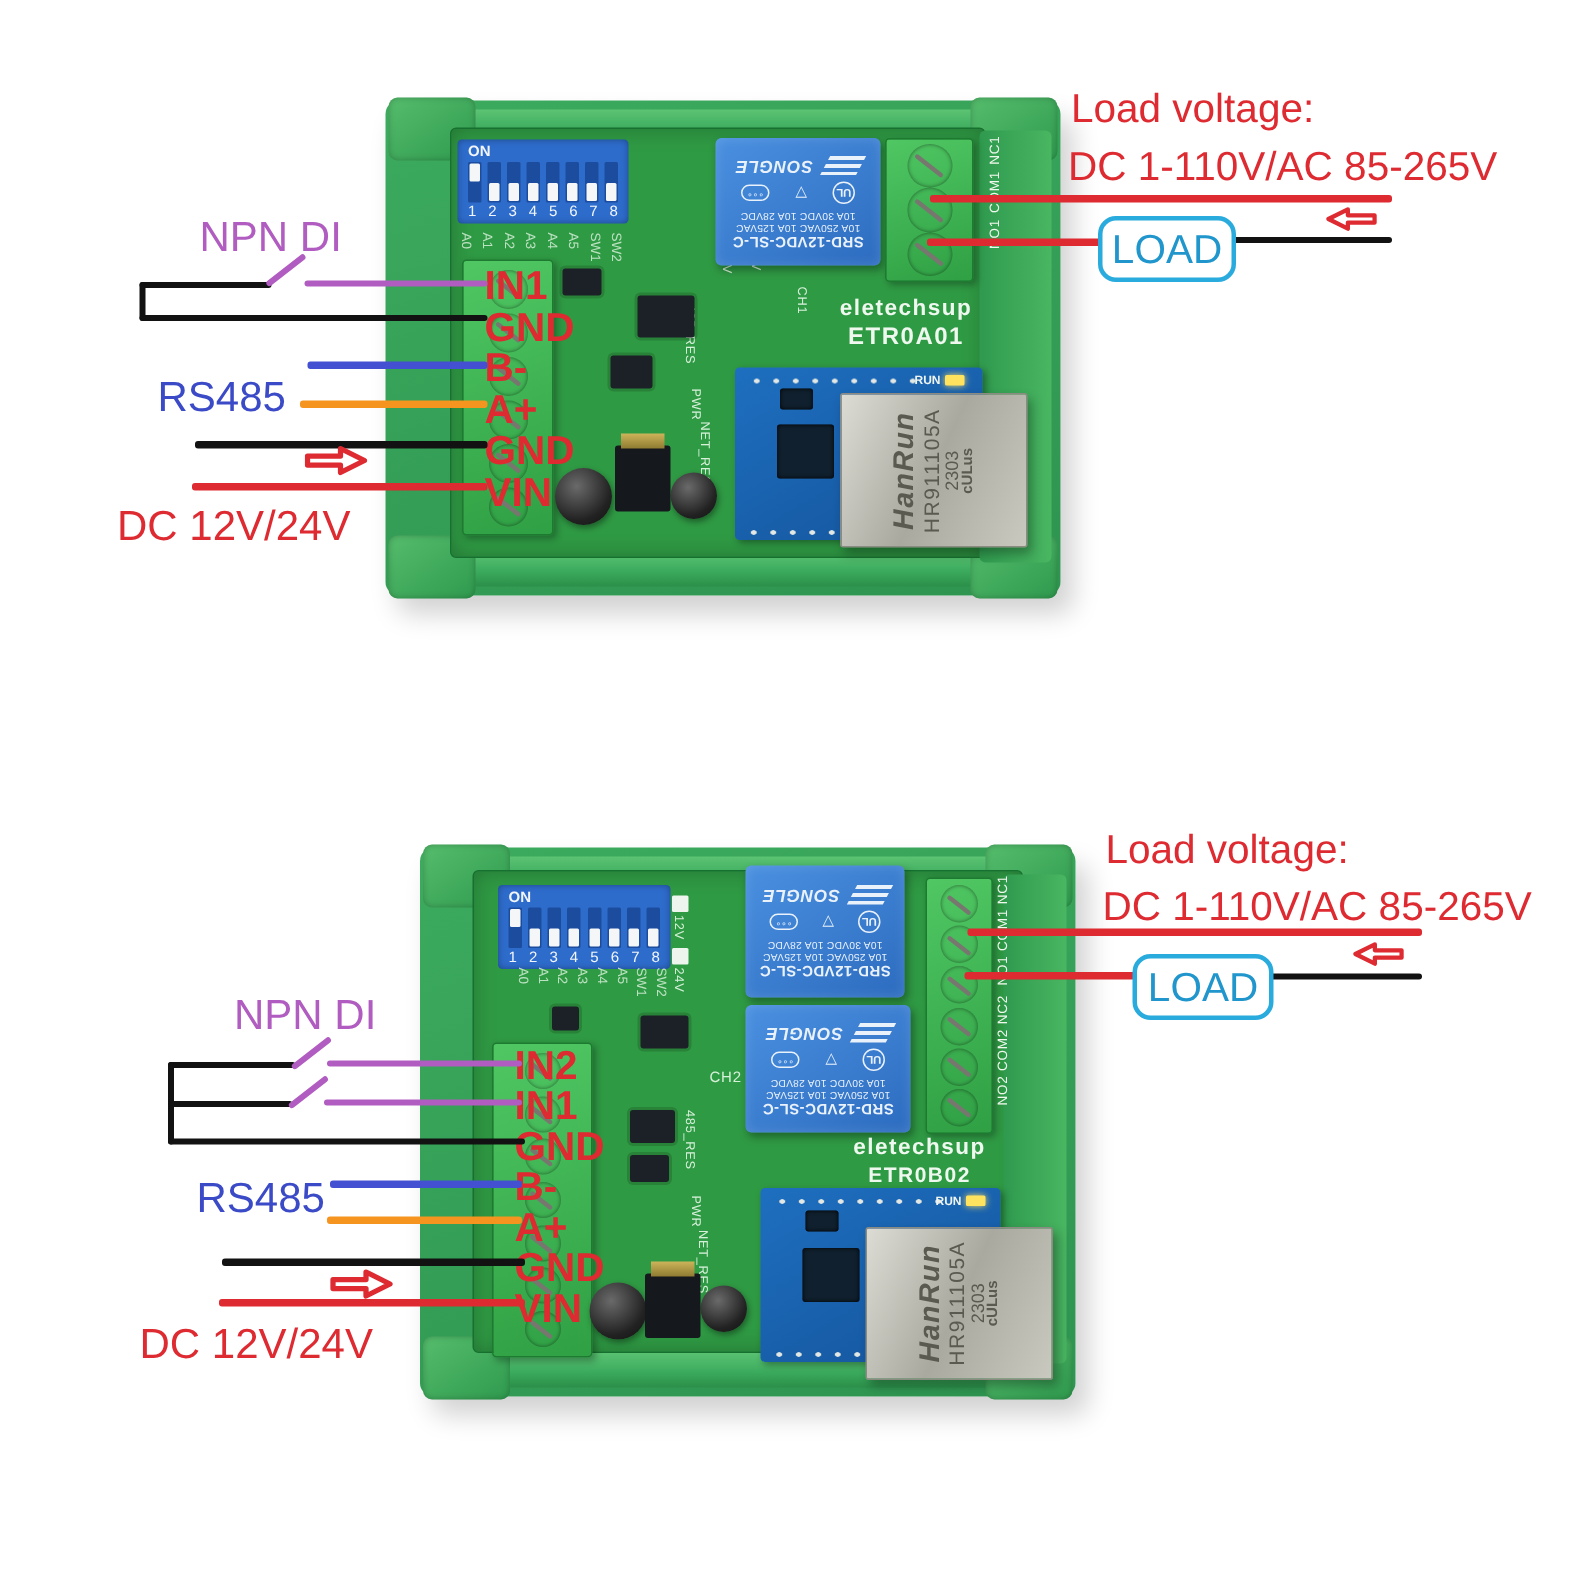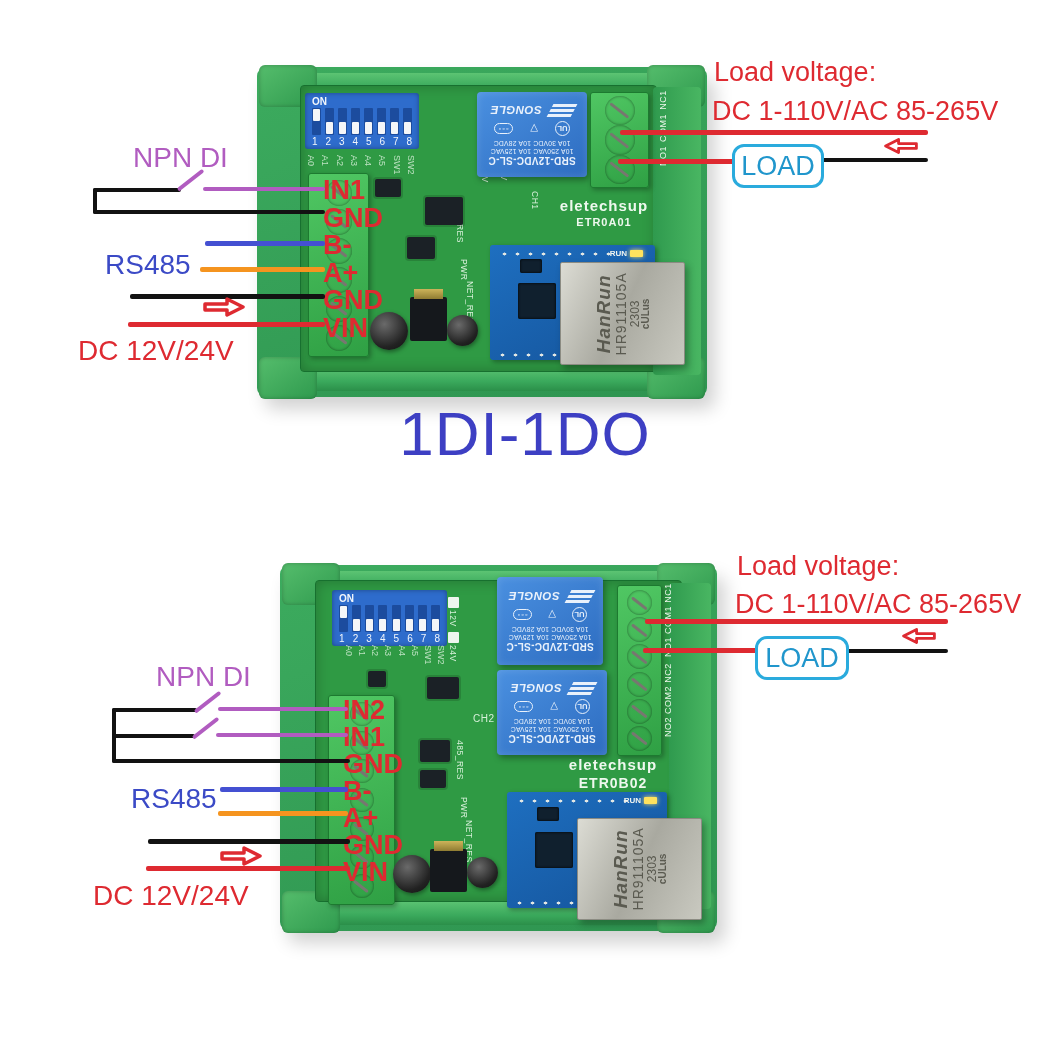--- a/index.html
+++ b/index.html
@@ -191,21 +191,21 @@
         <div class="screw" style="width: 26px; height: 26px;"></div>
         <div class="screw" style="width: 26px; height: 26px;"></div>
       </div>
     <div class="abs"></div>
 
     <span class="silk vsilk abs" style="left:273px;top:124px">CH1</span>
     <span class="silk vsilk abs" style="left:198px;top:136px">485_RES</span>
     <span class="silk vsilk abs" style="left:202px;top:192px">PWR</span>
     <span class="silk vsilk abs" style="left:208px;top:214px">NET_RES</span>
     <span class="brand abs" style="left:292px;top:130px;width:110px;text-align:center;font-size:15px">eletechsup</span>
-    <span class="brand abs" style="left:292px;top:149px;width:110px;text-align:center;font-size:11px">ETR0A01</span>
+    <span class="brand abs" style="left:292px;top:149px;width:110px;text-align:center;font-size:16px">ETR0A01</span>
 
     <div class="ethmod" style="left:233px;top:178px;width:165px;height:115px">
       <div class="pins" style="left:4px;top:2px;width:120px;height:10px"></div>
       <div class="pins" style="left:2px;bottom:2px;width:90px;height:10px"></div>
       <div class="chip" style="left:28px;top:38px;width:38px;height:36px"></div>
       <div class="chip" style="left:30px;top:14px;width:22px;height:14px"></div>
       <div class="runled" style="right:12px;top:4px">
         <span class="run">RUN</span>
         <span class="led"></span>
       </div>
@@ -421,21 +421,20 @@
   <span class="ann lv" style="left:712px;top:97px">DC 1-110V/AC 85-265V</span>
   <div class="wire" style="left:620px;top:130px;width:308px;height:5px;background:var(--red)"></div>
   <svg class="arrow" style="left:884px;top:136px" width="34" height="20" viewBox="0 0 42 22">
     <path d="M40 8 H18 V3 L2 11 L18 19 V14 H40 Z" fill="#fff" style="stroke:var(--red)" stroke-width="3.5" stroke-linejoin="round"></path>
   </svg>
   <div class="wire" style="left:618px;top:159px;width:116px;height:5px;background:var(--red)"></div>
   <div class="loadbox" style="left:732px;top:144px;width:86px;height:38px">
     <span>LOAD</span>
   </div>
   <div class="wire" style="left:818px;top:158px;width:110px;height:4px;background:var(--black)"></div>
-  <div class="caption" style="left:380px;top:398px;width:290px">1DI-1DO</div>
 
   <span class="ann npn" style="left:156px;top:662px">NPN DI</span>
   <div class="lever" style="left:195px;top:710px;width:32px"></div>
   <div class="lever" style="left:193px;top:736px;width:32px"></div>
   <div class="wire" style="left:218px;top:707px;width:130px;height:4px;background:var(--purple)"></div>
   <div class="wire" style="left:216px;top:733px;width:132px;height:4px;background:var(--purple)"></div>
   <div class="wire" style="left:112px;top:708px;width:85px;height:4px;background:var(--black)"></div>
   <div class="wire" style="left:112px;top:734px;width:83px;height:4px;background:var(--black)"></div>
   <div class="wire" style="left:112px;top:708px;width:4px;height:55px;background:var(--black)"></div>
   <div class="wire" style="left:112px;top:759px;width:238px;height:4px;background:var(--black)"></div>

